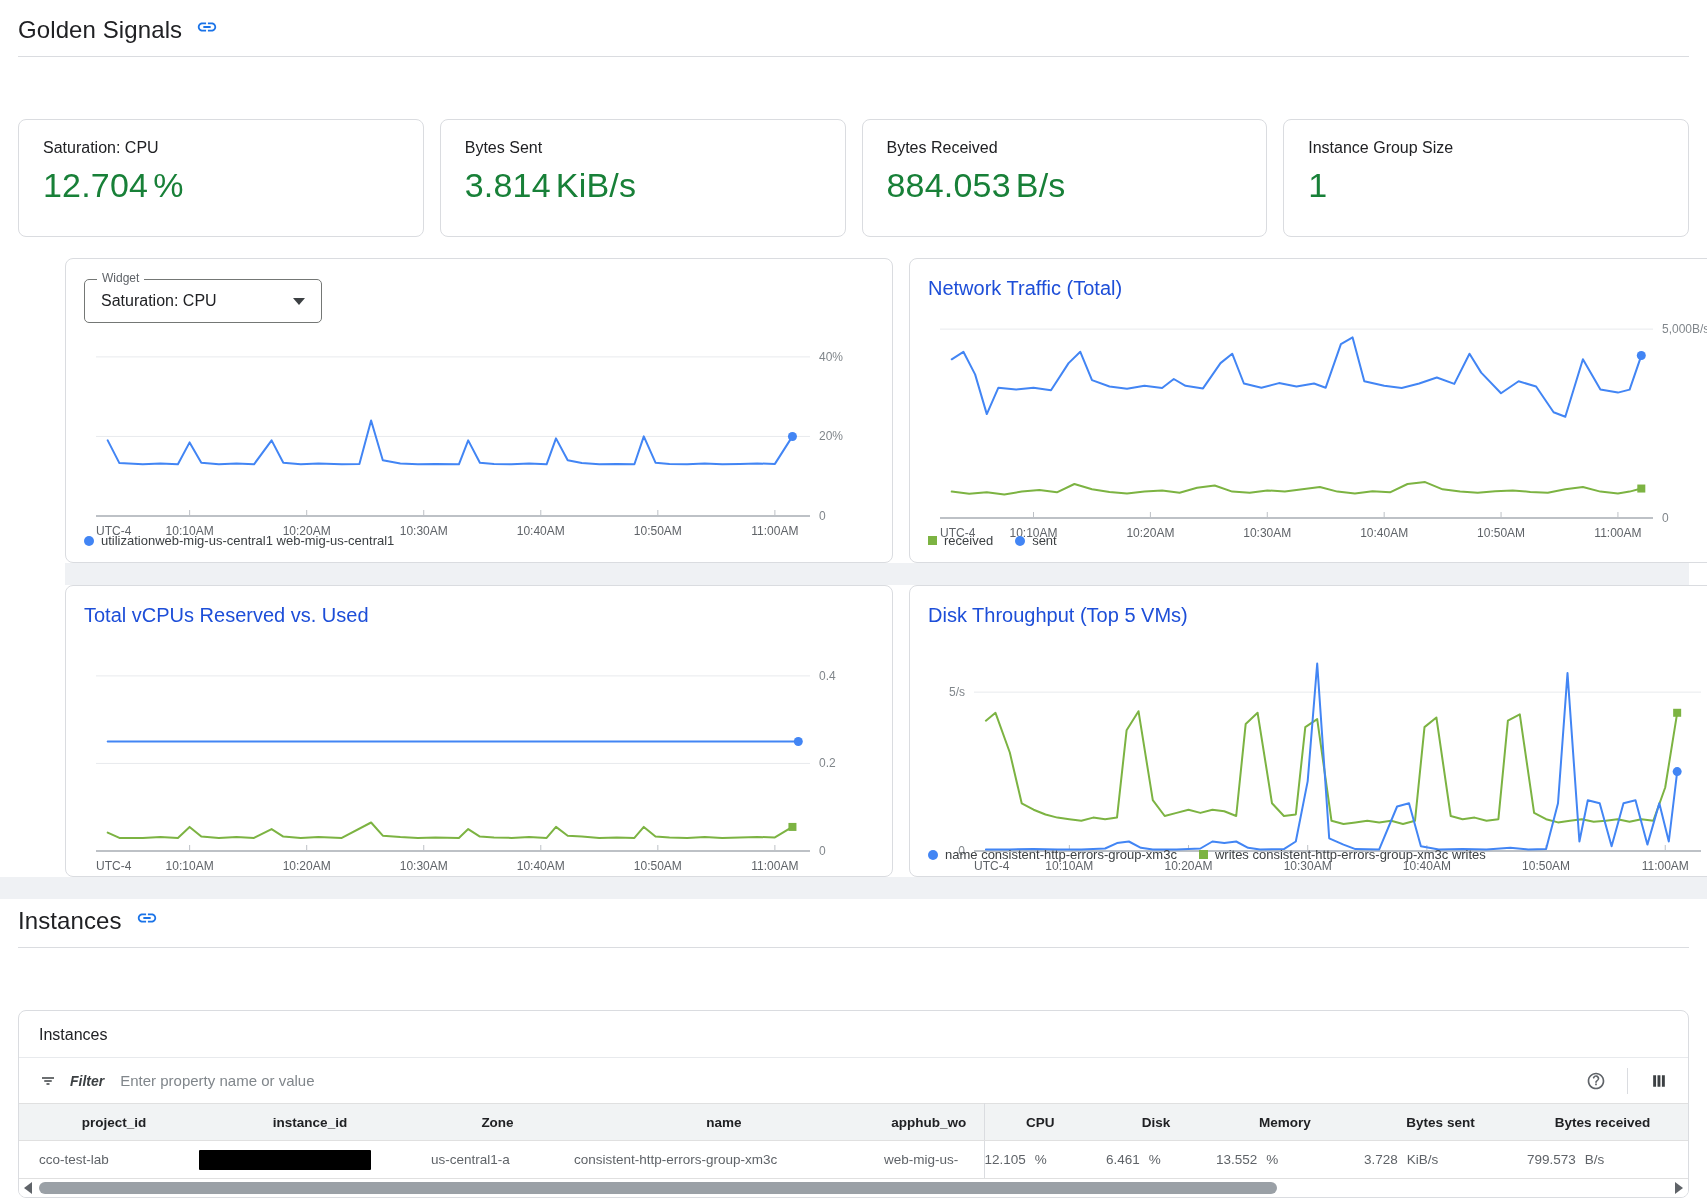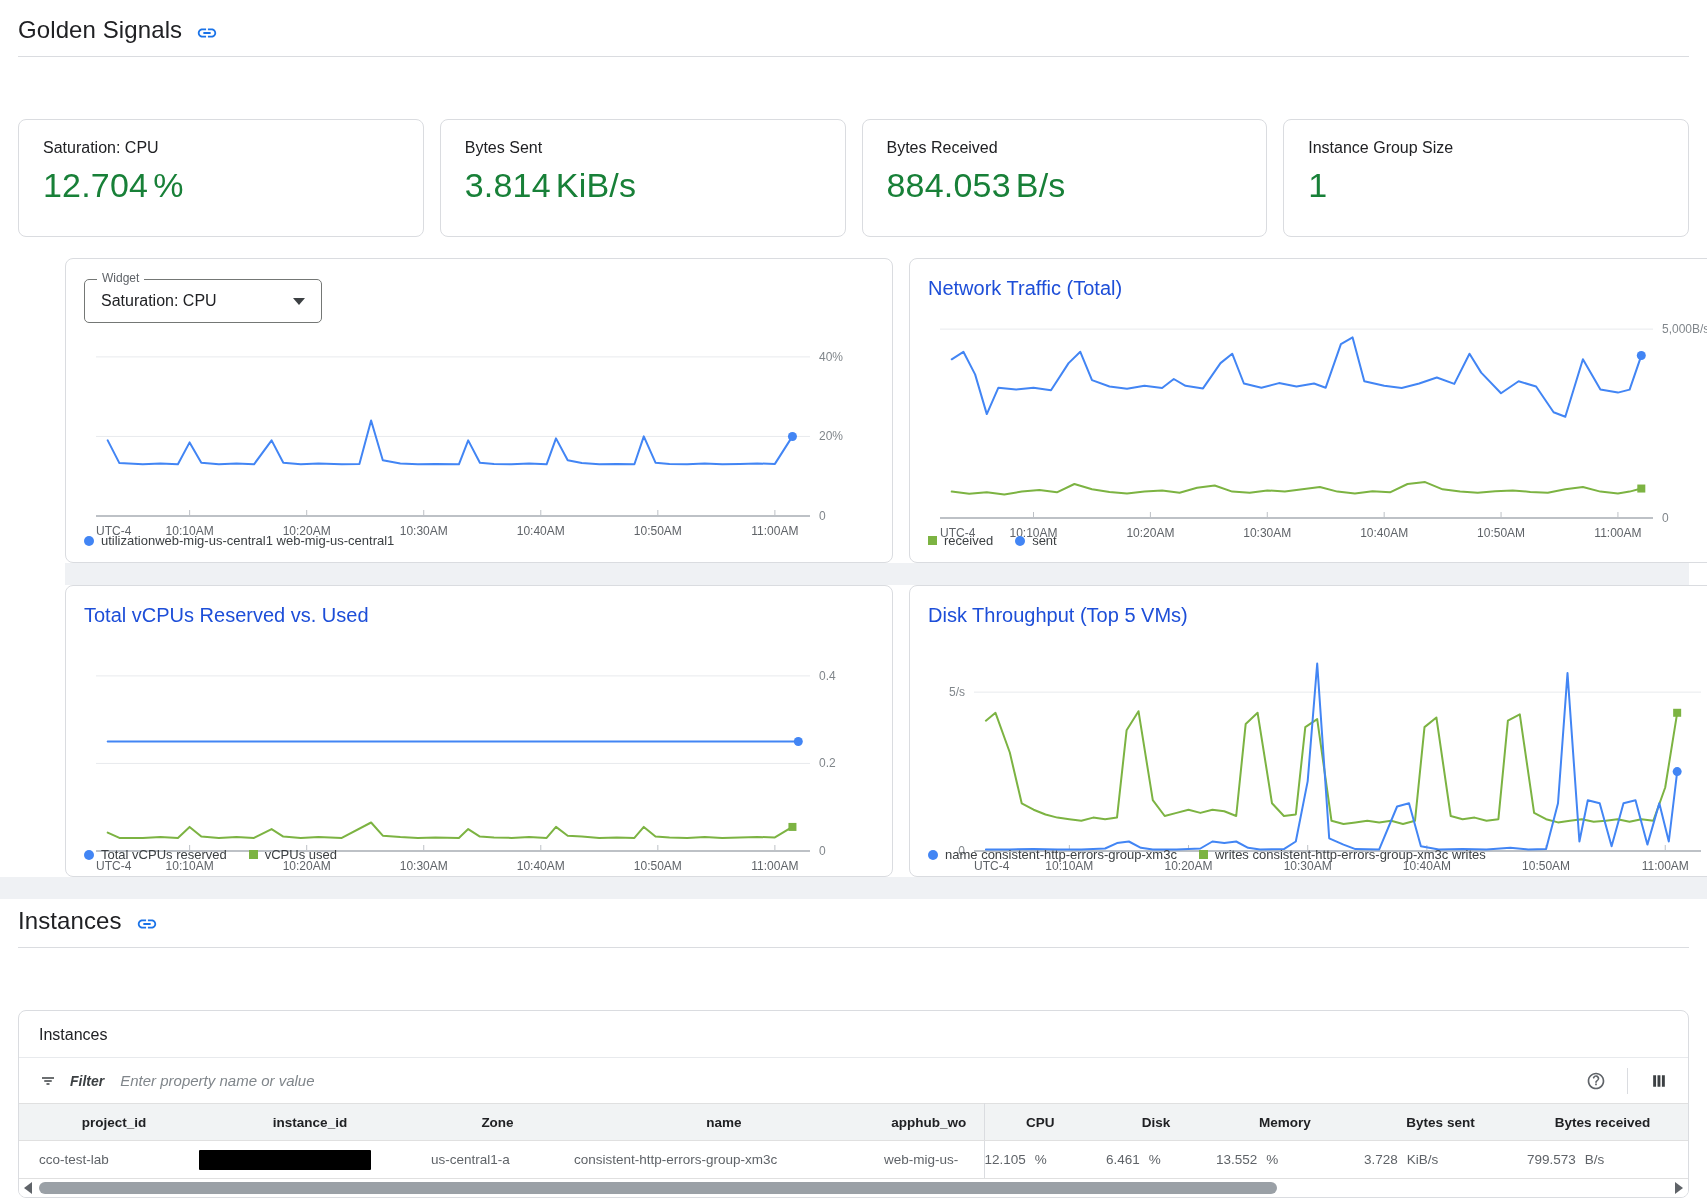--- a/index.html
+++ b/index.html
@@ -1,17 +1,17 @@
 <!DOCTYPE html>
 <html><head>
 <meta charset="utf-8">
 <style>
   * { margin:0; padding:0; box-sizing:border-box; }
   html,body { width:1707px; height:1199px; background:#fff; font-family:"Liberation Sans", sans-serif; color:#202124; overflow:hidden; }
-  .section-head { display:flex; align-items:flex-end; gap:14px; padding:16px 18px 0 18px; }
+  .section-head { display:flex; align-items:flex-start; gap:14px; padding:16px 18px 0 18px; }
   .section-head h1 { font-size:24px; font-weight:400; color:#202124; letter-spacing:.1px; }
   .link-ic { width:22px; height:22px; display:inline-flex; cursor:pointer; }
   .divider { height:1px; background:#dadce0; margin:12px 18px 0 18px; }
 
   
   .scorecards { display:flex; gap:16px; margin:62px 18px 0 18px; }
   .scorecard { flex:1; border:1px solid #dadce0; border-radius:8px; background:#fff; height:118px; padding:19px 24px; }
   .sc-label { font-size:16px; color:#202124; }
   .sc-value { margin-top:9px; font-size:34px; font-weight:500; color:#188038; display:flex; align-items:baseline; gap:5px; letter-spacing:.2px; }
 
@@ -36,21 +36,21 @@
   .select { position:relative; width:238px; height:44px; border:1px solid #747775; border-radius:5px; display:flex; align-items:center; padding:0 16px; margin:8px 0 2px 2px; cursor:pointer; background:#fff; }
   .select-label { position:absolute; top:-9px; left:12px; font-size:12px; color:#5f6368; background:#fff; padding:0 5px; }
   .select-value { font-size:16px; color:#202124; flex:1; }
   .caret { width:0; height:0; border-left:6px solid transparent; border-right:6px solid transparent; border-top:7px solid #3c4043; }
 
   
   .table-card { margin:62px 18px 0 18px; border:1px solid #dadce0; border-radius:8px; background:#fff; overflow:hidden; }
   .table-title { font-size:16px; color:#202124; padding:15px 20px 13px 20px; }
   .filter-row { display:flex; align-items:center; height:46px; border-top:1px solid #e8eaed; padding:0 16px; }
   .filter-label { font-size:14px; font-weight:700; color:#3c4043; margin:0 16px 0 9px; cursor:pointer;font-style:italic; }
-  .filter-input { flex:1; border:none; outline:none; font-size:15px; color:#202124; font-family:inherit; background:transparent;font-style:italic; }
+  .filter-input { flex:1; border:none; outline:none; font-size:15px; color:#202124; font-family:inherit; background:transparent; }
   .filter-input::placeholder { color:#80868b; }
   .filter-right { display:flex; align-items:center; gap:0; }
   .vdiv { width:1px; height:26px; background:#dadce0; margin:0 18px; }
   .icon-btn { display:inline-flex; align-items:center; justify-content:center; width:26px; height:26px; cursor:pointer; }
 
   table.instances { width:100%; border-collapse:collapse; table-layout:fixed; font-size:13.5px; }
   table.instances thead tr { background:#f1f3f4; }
   table.instances th { text-align:center; font-weight:700; color:#202124; height:37px; padding:0 10px 0 0; white-space:nowrap; overflow:hidden; border-top:1px solid #e0e0e0; border-bottom:1px solid #e0e0e0; }
   table.instances td { height:38px; color:#5f6368; padding:0 10px 0 0; white-space:nowrap; overflow:hidden; border-bottom:1px solid #e0e0e0; }
   .first-col { padding-left:20px !important; }
@@ -208,30 +208,20 @@
             <line x1="575.8360655737705" y1="203" x2="575.8360655737705" y2="209" stroke="#bdc1c6" stroke-width="1"></line>
             <text x="575.8360655737705" y="228" text-anchor="middle" fill="#5f6368" font-size="12">10:50AM</text>
             <line x1="692.8852459016393" y1="203" x2="692.8852459016393" y2="209" stroke="#bdc1c6" stroke-width="1"></line>
             <text x="692.8852459016393" y="228" text-anchor="middle" fill="#5f6368" font-size="12">11:00AM</text>
             <text x="14" y="228" text-anchor="start" fill="#5f6368" font-size="12">UTC-4</text>
             <polyline points="25.7,190.6 37.4,195.9 60.8,195.9 78.4,195.0 95.9,195.9 107.6,184.9 119.3,194.6 136.9,195.9 154.5,195.0 172.0,195.9 189.6,187.1 201.3,194.6 218.8,195.9 236.4,195.0 259.8,195.9 289.1,180.5 300.8,193.7 318.3,195.0 335.9,195.9 353.4,195.4 376.9,195.9 386.2,187.1 397.9,194.6 412.0,195.4 429.5,195.9 447.1,195.0 464.6,195.9 474.0,184.9 485.7,193.7 499.8,194.6 517.3,195.9 534.9,195.4 552.4,195.9 561.8,184.9 573.5,194.6 587.5,195.4 605.1,195.9 622.7,195.0 640.2,195.9 657.8,195.4 675.3,195.0 692.9,195.4 710.4,184.9" fill="none" stroke="#7cb342" stroke-width="2" stroke-linejoin="round" stroke-linecap="round"></polyline>
             <rect x="706.4426229508197" y="180.92222222222222" width="8" height="8" fill="#7cb342"></rect>
             <polyline points="25.7,99.6 716.3,99.6" fill="none" stroke="#4285f4" stroke-width="2" stroke-linejoin="round" stroke-linecap="round"></polyline>
             <circle cx="716.2950819672132" cy="99.55555555555556" r="4.5" fill="#4285f4"></circle>
           </svg></div>
-      <div class="legend">
-          <span class="legend-item">
-            <span class="lg-circle" style="background: rgb(66, 133, 244);"></span>
-            <span>Total vCPUs reserved</span>
-          </span>
-          <span class="legend-item">
-            <span class="lg-square" style="background: rgb(124, 179, 66);"></span>
-            <span>vCPUs used</span>
-          </span>
-        </div>
     </div>
     <div class="chart-card">
       <div class="chart-title">Disk Throughput (Top 5 VMs)</div>
       <div class="chart-host"><svg width="793" height="239">
             <line x1="48" y1="50.12903225806451" x2="775" y2="50.12903225806451" stroke="#e8eaed" stroke-width="1"></line>
             <text x="39" y="54.12903225806451" text-anchor="end" fill="#80868b" font-size="12">5/s</text>
             <line x1="48" y1="209" x2="775" y2="209" stroke="#bdc1c6" stroke-width="2"></line>
             <text x="39" y="213" text-anchor="end" fill="#80868b" font-size="12">0</text>
             <line x1="143.344262295082" y1="203" x2="143.344262295082" y2="209" stroke="#bdc1c6" stroke-width="1"></line>
             <text x="143.344262295082" y="228" text-anchor="middle" fill="#5f6368" font-size="12">10:10AM</text>

